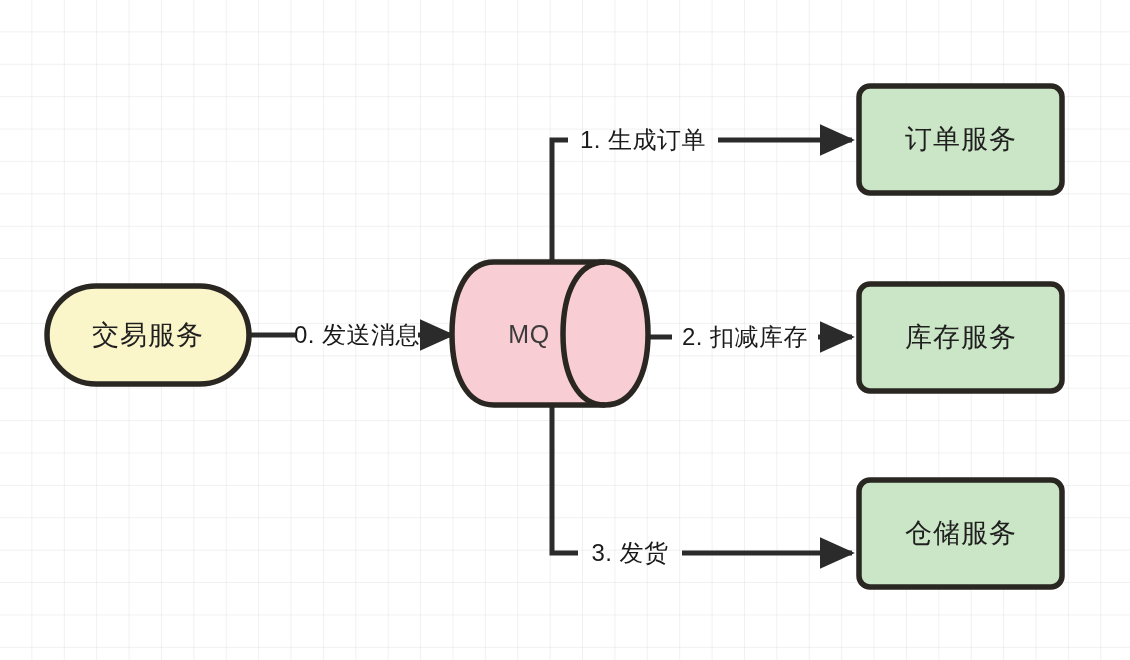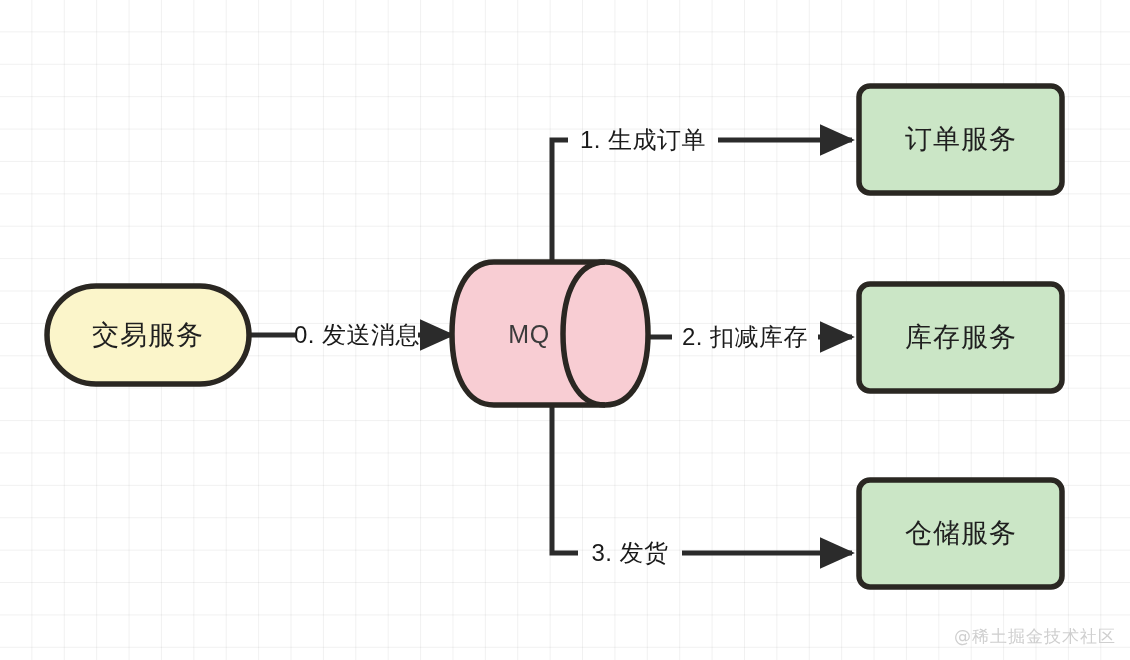--- a/index.html
+++ b/index.html
@@ -127,14 +127,13 @@
       <rect class="shape-outline" x="859" y="284" width="203" height="107" rx="11" ry="11" fill="#cbe6c6"></rect>
       <text class="node-label" x="961" y="339">库存服务</text>
     </g>
 
     <g>
       <rect class="shape-outline" x="859" y="480" width="203" height="107" rx="11" ry="11" fill="#cbe6c6"></rect>
       <text class="node-label" x="961" y="535">仓储服务</text>
     </g>
   </svg>
 
-  <div class="watermark">@稀土掘金技术社区</div>
 </div>
 
 </body></html>

